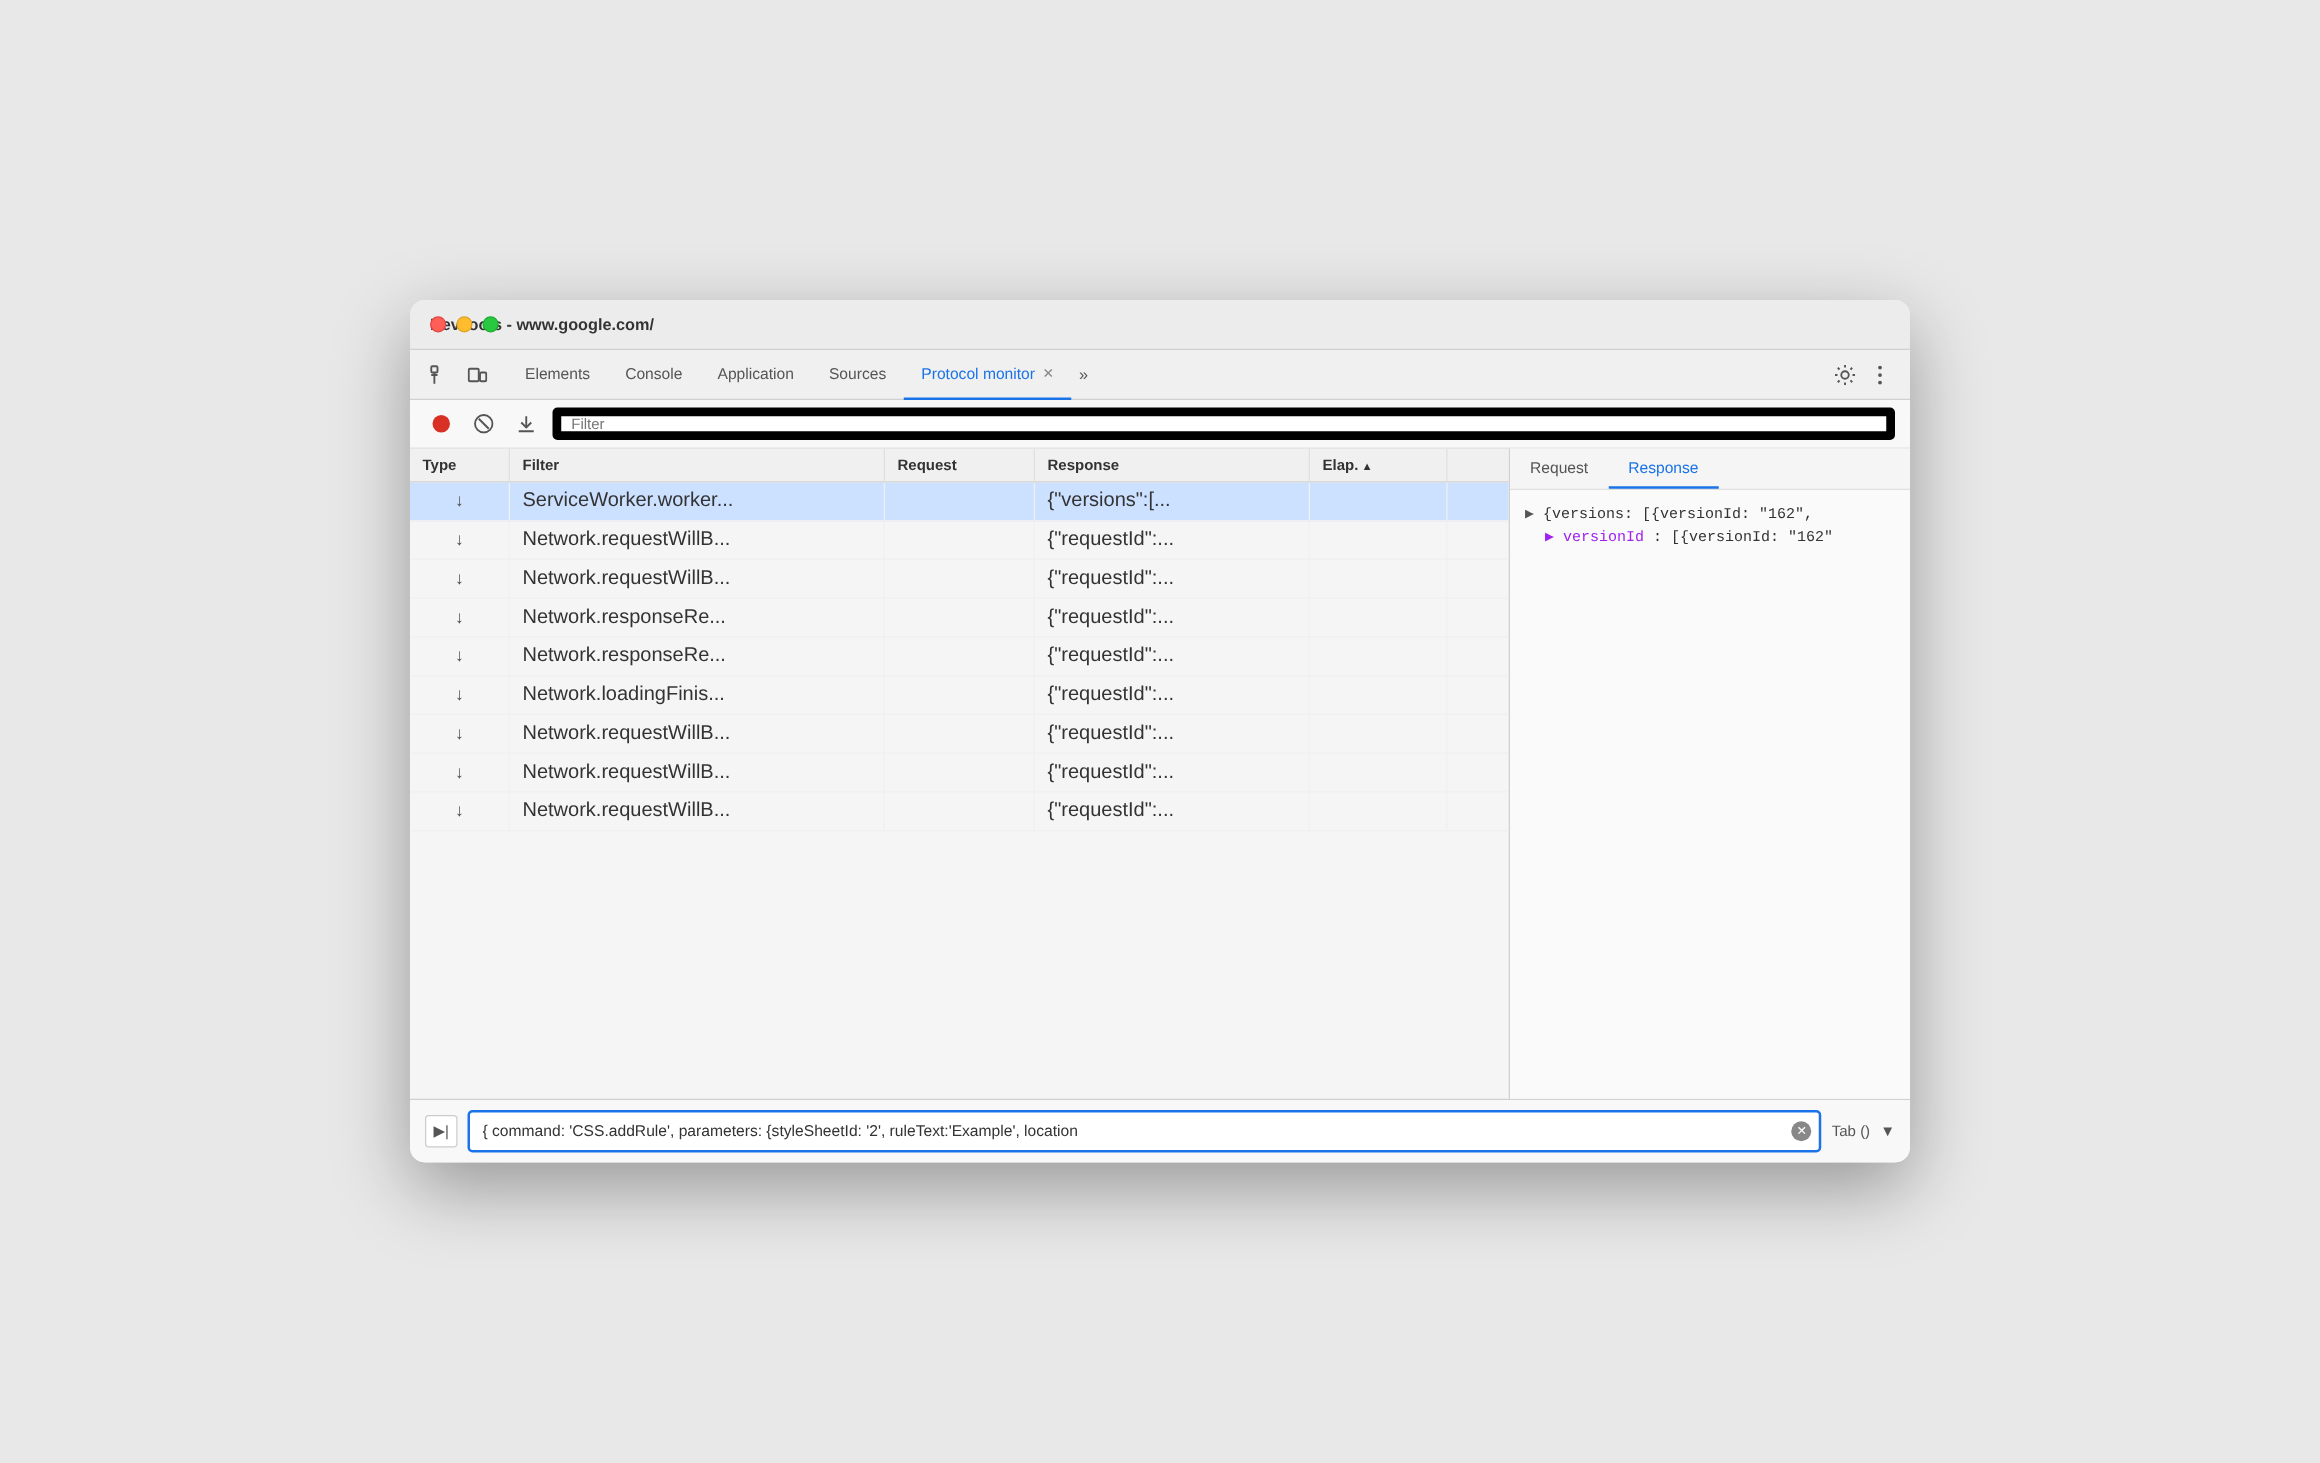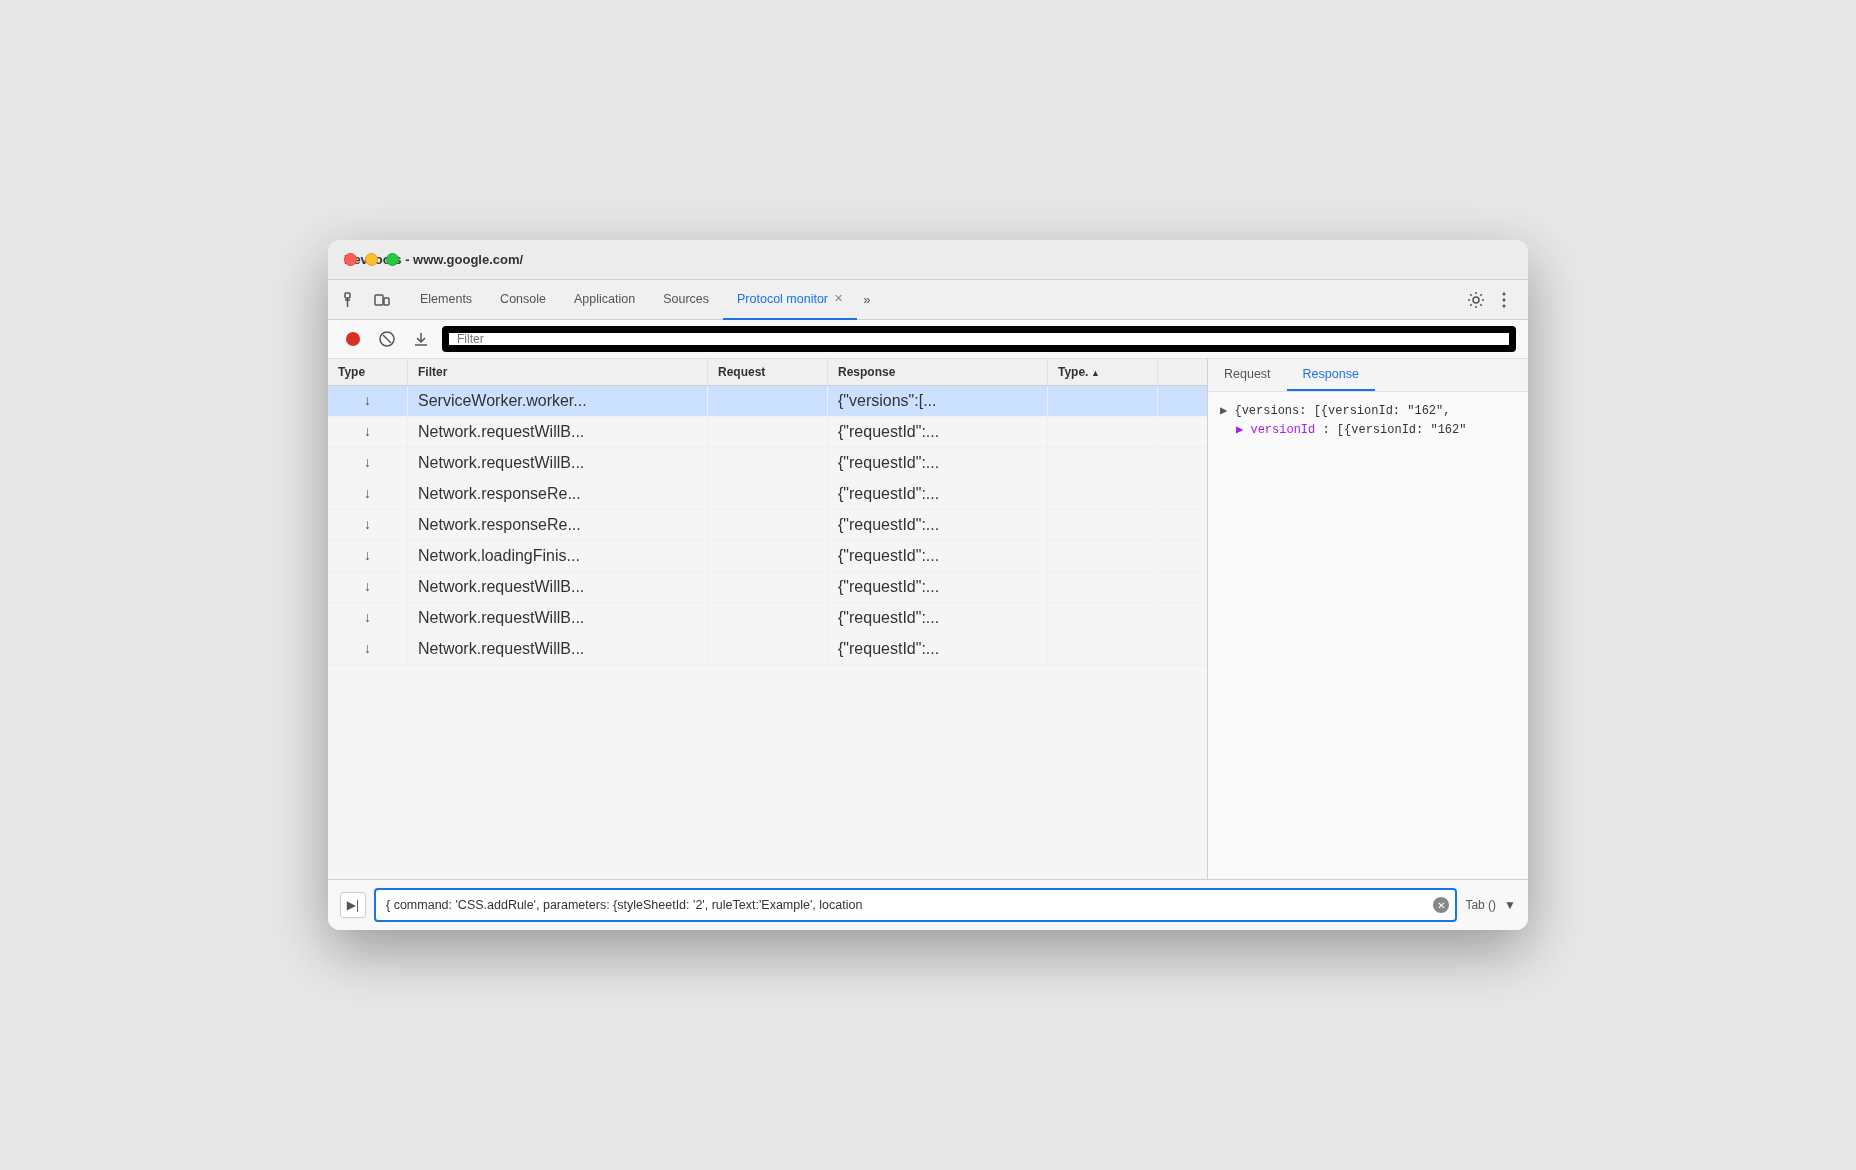--- a/index.html
+++ b/index.html
@@ -381,21 +381,21 @@
   </div>
 
   <div class="main-content">
 
     <div class="table-panel">
       <div class="table-header">
         <div class="th">Type</div>
         <div class="th">Filter</div>
         <div class="th">Request</div>
         <div class="th">Response</div>
-        <div class="th sort-asc">Type.</div>
+        <div class="th sort-asc">Elap.</div>
         <div class="th"></div>
       </div>
       <div class="table-body">
 
         <div class="table-row selected">
           <div class="td arrow">↓</div>
           <div class="td">ServiceWorker.worker...</div>
           <div class="td"></div>
           <div class="td">{"versions":[...</div>
           <div class="td"></div>

